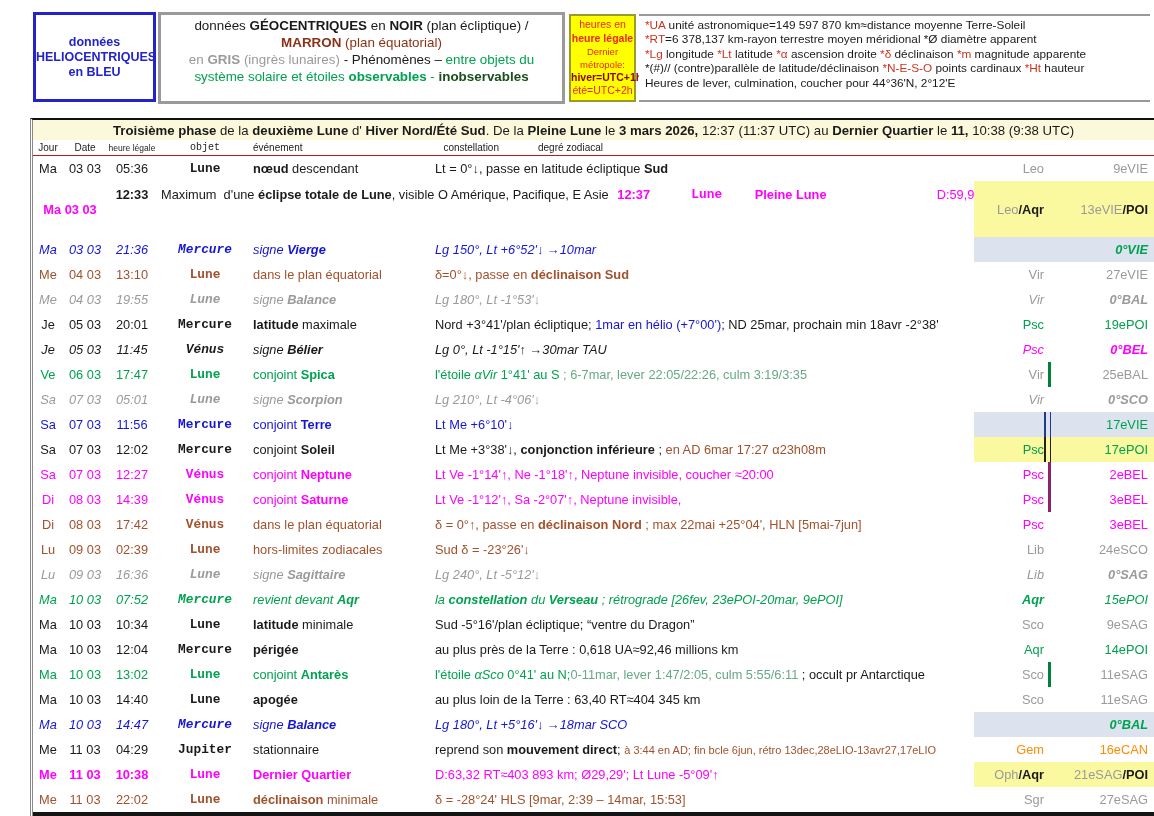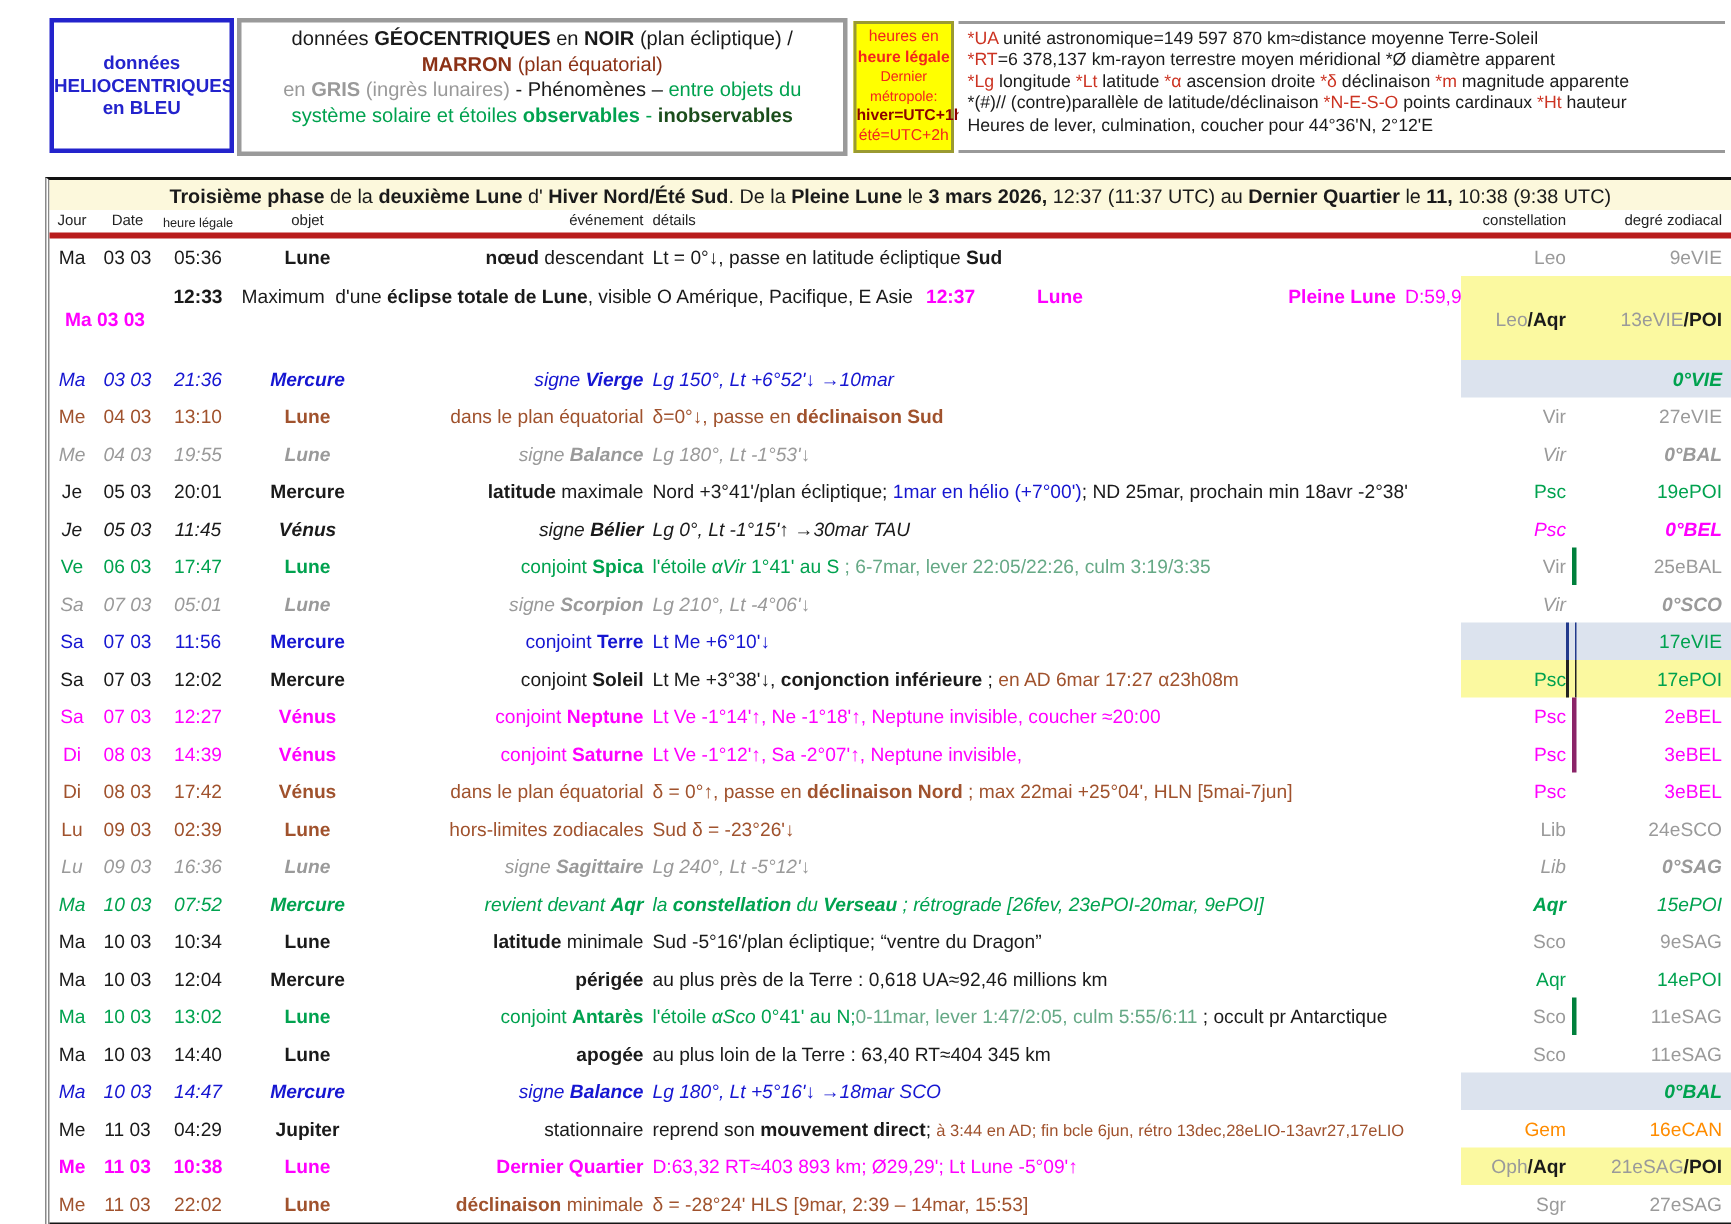--- a/index.html
+++ b/index.html
@@ -13,30 +13,30 @@
              line-height:17px;text-align:center;padding-top:2px;}
   #hoursBox{left:569px;top:14px;width:67px;height:88px;background:#ffff00;border:2px solid #9a9a31;
             color:#f3251d;font-size:10.5px;line-height:13.2px;text-align:center;display:flex;
             flex-direction:column;justify-content:center;}
   #defsBox{left:639px;top:14px;width:511px;height:88px;border-top:2px solid #999;border-bottom:2px solid #999;
            font-size:11.8px;line-height:14.4px;padding:2px 0 0 6px;}
   #defsBox .ln:last-child{text-align:left;}
   .table{position:absolute;left:30px;top:118px;width:1124px;box-sizing:border-box;
          border-left:3px double #8a8a8a;border-top:2px solid #111;}
   .title{height:20px;background:#fcf8dc;font-size:13.2px;display:flex;align-items:center;justify-content:center;white-space:pre;}
-  .colhead{height:15px;display:flex;align-items:center;font-size:10px;color:#222;border-bottom:4px solid #b91c1c;background:#fff;}
+  .colhead{height:15px;display:flex;align-items:center;font-size:10px;color:#222;border-bottom:1px solid #b91c1c;background:#fff;}
   .colhead .heure{font-size:8.5px;}
   .row{display:flex;align-items:center;height:25px;font-size:12.8px;white-space:pre;}
   .dbl{height:56px;}
   .c{flex-shrink:0;box-sizing:border-box;}
   .jour{width:30px;text-align:center;}
   .date{width:44px;text-align:center;}
   .heure{width:50px;text-align:center;}
-  .objet{width:96px;text-align:center;}
-  .event{width:176px;text-align:right;}
+  .objet{width:96px;text-align:center;font-family:Liberation Mono, monospace;}
+  .event{width:176px;text-align:left;}
   .details{flex:1;min-width:0;overflow:hidden;padding-left:6px;text-align:left;}
   .const{width:80px;position:relative;align-self:stretch;display:flex;align-items:center;
          justify-content:flex-end;padding-right:10px;}
   .degre{width:100px;align-self:stretch;display:flex;align-items:center;justify-content:flex-end;padding-right:6px;}
   .jourwide{width:74px;align-self:stretch;display:flex;align-items:center;justify-content:center;}
   .stack{flex:1;min-width:0;display:flex;flex-direction:row;justify-content:space-around;align-self:stretch;}
   .subrow{display:flex;align-items:center;height:27px;}
   .spantext{flex:1;min-width:0;overflow:hidden;padding-left:4px;text-align:left;}
   .marker{position:absolute;right:3px;top:0;bottom:0;}
   .bottombar{height:9px;background:#151515;}
@@ -77,21 +77,20 @@
     </div>
 
   <div class="table">
     <div class="title"><span style="font-weight: bold;">Troisième phase</span><span> de la </span><span style="font-weight: bold;">deuxième Lune</span><span> d' </span><span style="font-weight: bold;">Hiver Nord/Été Sud</span><span>. De la </span><span style="font-weight: bold;">Pleine Lune</span><span> le </span><span style="font-weight: bold;">3 mars 2026,</span><span> 12:37 (11:37 UTC) au </span><span style="font-weight: bold;">Dernier Quartier</span><span> le </span><span style="font-weight: bold;">11,</span><span> 10:38 (9:38 UTC)</span></div>
     <div class="colhead">
       <span class="c jour">Jour</span>
       <span class="c date">Date</span>
       <span class="c heure">heure légale</span>
       <span class="c objet">objet</span>
       <span class="c event">événement</span>
-      <span class="c details">détails</span>
       <span class="c const">constellation</span>
       <span class="c degre">degré zodiacal</span>
     </div>
     <div id="rows">
         <div class="row" style="color: rgb(26, 26, 26);"><span class="c jour"><span>Ma</span></span><span class="c date"><span>03 03</span></span><span class="c heure"><span>05:36</span></span><span class="c objet"><span style="font-weight: bold;">Lune</span></span><span class="c event"><span style="font-weight: bold;">nœud</span><span> descendant</span></span><span class="c details"><span>Lt = 0°↓, passe en latitude écliptique </span><span style="font-weight: bold;">Sud</span></span><span class="c const"><span style="color: rgb(154, 154, 154);">Leo</span></span><span class="c degre"><span style="color: rgb(154, 154, 154);">9eVIE</span></span></div>
         <div class="row dbl" style="color: rgb(26, 26, 26);"><span class="c jourwide"><span style="font-weight: bold; color: rgb(255, 0, 255);">Ma 03 03</span></span><div class="stack"><div class="subrow"><span class="c heure"><span style="font-weight: bold;">12:33</span></span><span class="c spantext"><span>Maximum  d'une </span><span style="font-weight: bold;">éclipse totale de Lune</span><span>, visible O Amérique, Pacifique, E Asie</span></span></div><div class="subrow"><span class="c heure"><span style="font-weight: bold; color: rgb(255, 0, 255);">12:37</span></span><span class="c objet"><span style="font-weight: bold; color: rgb(255, 0, 255);">Lune</span></span><span class="c event"><span style="font-weight: bold; color: rgb(255, 0, 255);">Pleine Lune</span></span><span class="c details"><span style="color: rgb(255, 0, 255);">D:59,99 RT≈382 610 km; Ø30,92'; Lt Lune -0°21'↓ “Lune des vers”</span></span></div></div><span class="c const" style="background: rgb(251, 249, 160);"><span style="color: rgb(154, 154, 154);">Leo</span><span style="font-weight: bold; color: rgb(26, 26, 26);">/Aqr</span></span><span class="c degre" style="background: rgb(251, 249, 160);"><span style="color: rgb(154, 154, 154);">13eVIE</span><span style="font-weight: bold; color: rgb(26, 26, 26);">/POI</span></span></div>
         <div class="row" style="color: rgb(22, 22, 209); font-style: italic;"><span class="c jour"><span>Ma</span></span><span class="c date"><span>03 03</span></span><span class="c heure"><span>21:36</span></span><span class="c objet"><span style="font-weight: bold;">Mercure</span></span><span class="c event"><span>signe </span><span style="font-weight: bold;">Vierge</span></span><span class="c details"><span>Lg 150°, Lt +6°52'↓ →10mar</span></span><span class="c const" style="background: rgb(220, 227, 238);"></span><span class="c degre" style="background: rgb(220, 227, 238);"><span style="font-weight: bold; color: rgb(0, 162, 79);">0°VIE</span></span></div>
         <div class="row" style="color: rgb(160, 82, 45);"><span class="c jour"><span>Me</span></span><span class="c date"><span>04 03</span></span><span class="c heure"><span>13:10</span></span><span class="c objet"><span style="font-weight: bold;">Lune</span></span><span class="c event"><span>dans le plan équatorial</span></span><span class="c details"><span>δ=0°↓, passe en </span><span style="font-weight: bold;">déclinaison Sud</span></span><span class="c const"><span style="color: rgb(154, 154, 154);">Vir</span></span><span class="c degre"><span style="color: rgb(154, 154, 154);">27eVIE</span></span></div>
         <div class="row" style="color: rgb(154, 154, 154); font-style: italic;"><span class="c jour"><span>Me</span></span><span class="c date"><span>04 03</span></span><span class="c heure"><span>19:55</span></span><span class="c objet"><span style="font-weight: bold;">Lune</span></span><span class="c event"><span>signe </span><span style="font-weight: bold;">Balance</span></span><span class="c details"><span>Lg 180°, Lt -1°53'↓</span></span><span class="c const"><span>Vir</span></span><span class="c degre"><span style="font-weight: bold;">0°BAL</span></span></div>
         <div class="row" style="color: rgb(26, 26, 26);"><span class="c jour"><span>Je</span></span><span class="c date"><span>05 03</span></span><span class="c heure"><span>20:01</span></span><span class="c objet"><span style="font-weight: bold;">Mercure</span></span><span class="c event"><span style="font-weight: bold;">latitude</span><span> maximale</span></span><span class="c details"><span>Nord +3°41'/plan écliptique; </span><span style="color: rgb(22, 22, 209);">1mar en hélio (+7°00')</span><span>; ND 25mar, prochain min 18avr -2°38'</span></span><span class="c const"><span style="color: rgb(0, 162, 79);">Psc</span></span><span class="c degre"><span style="color: rgb(0, 162, 79);">19ePOI</span></span></div>

